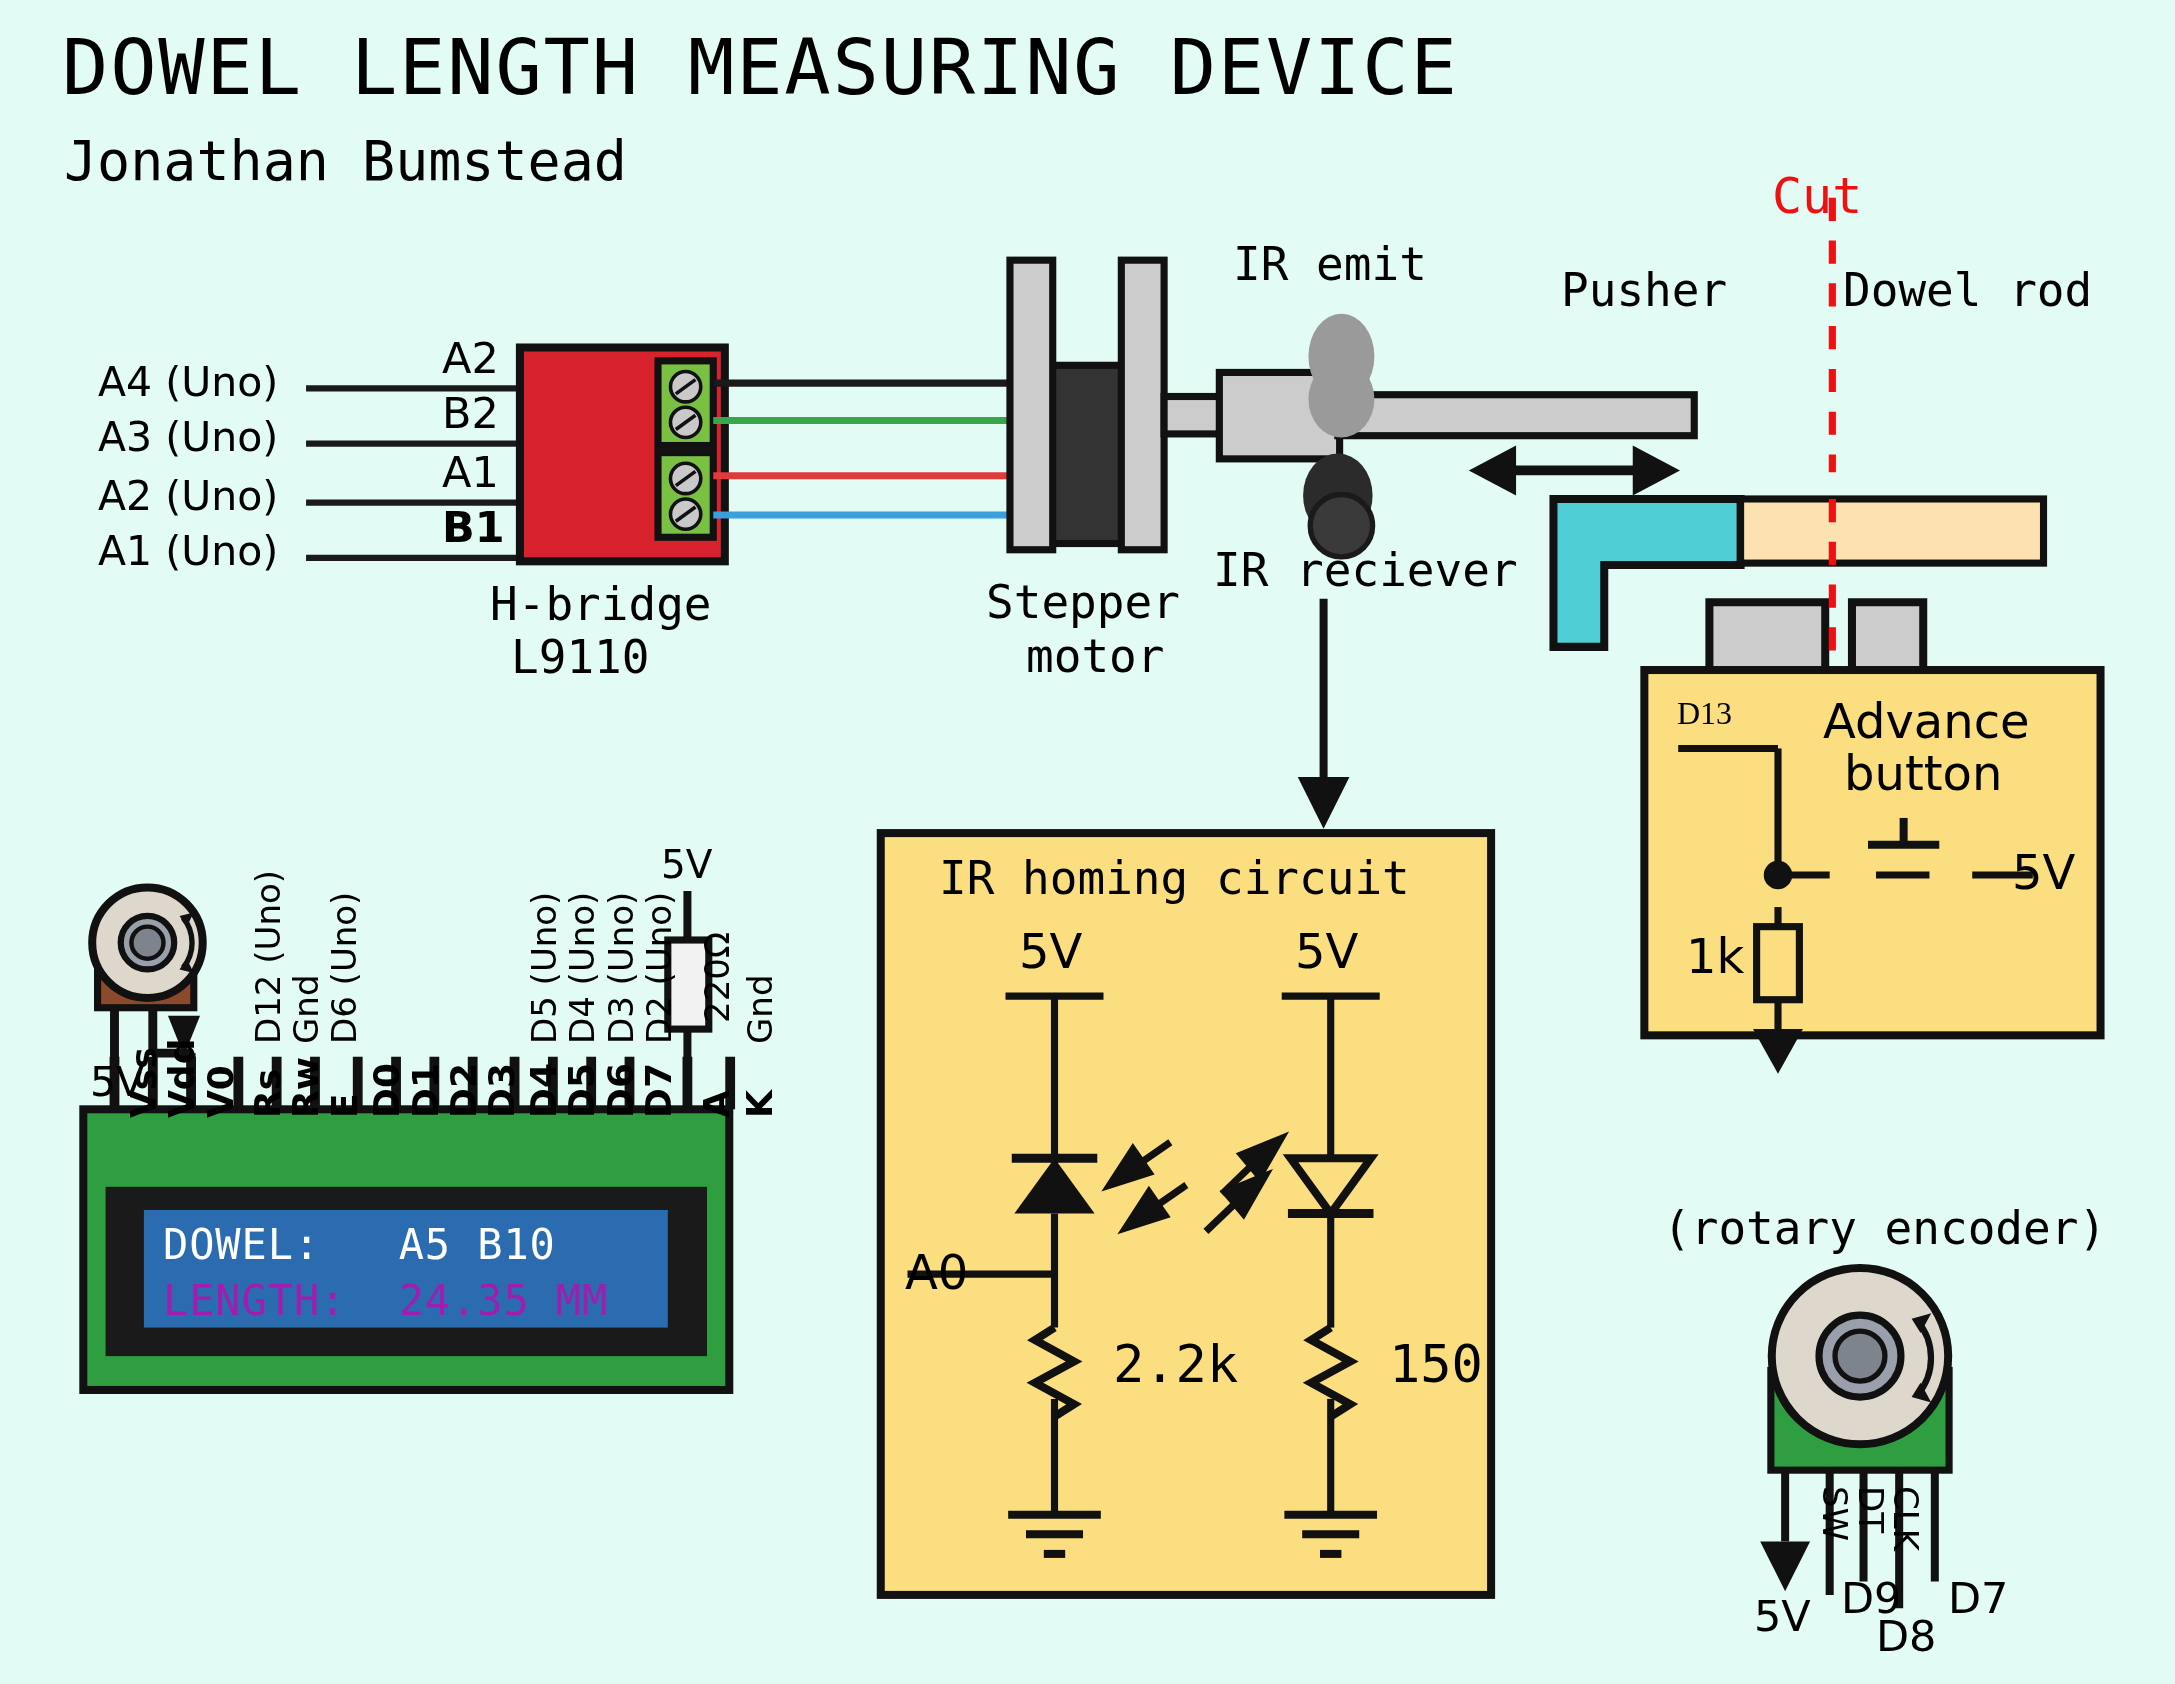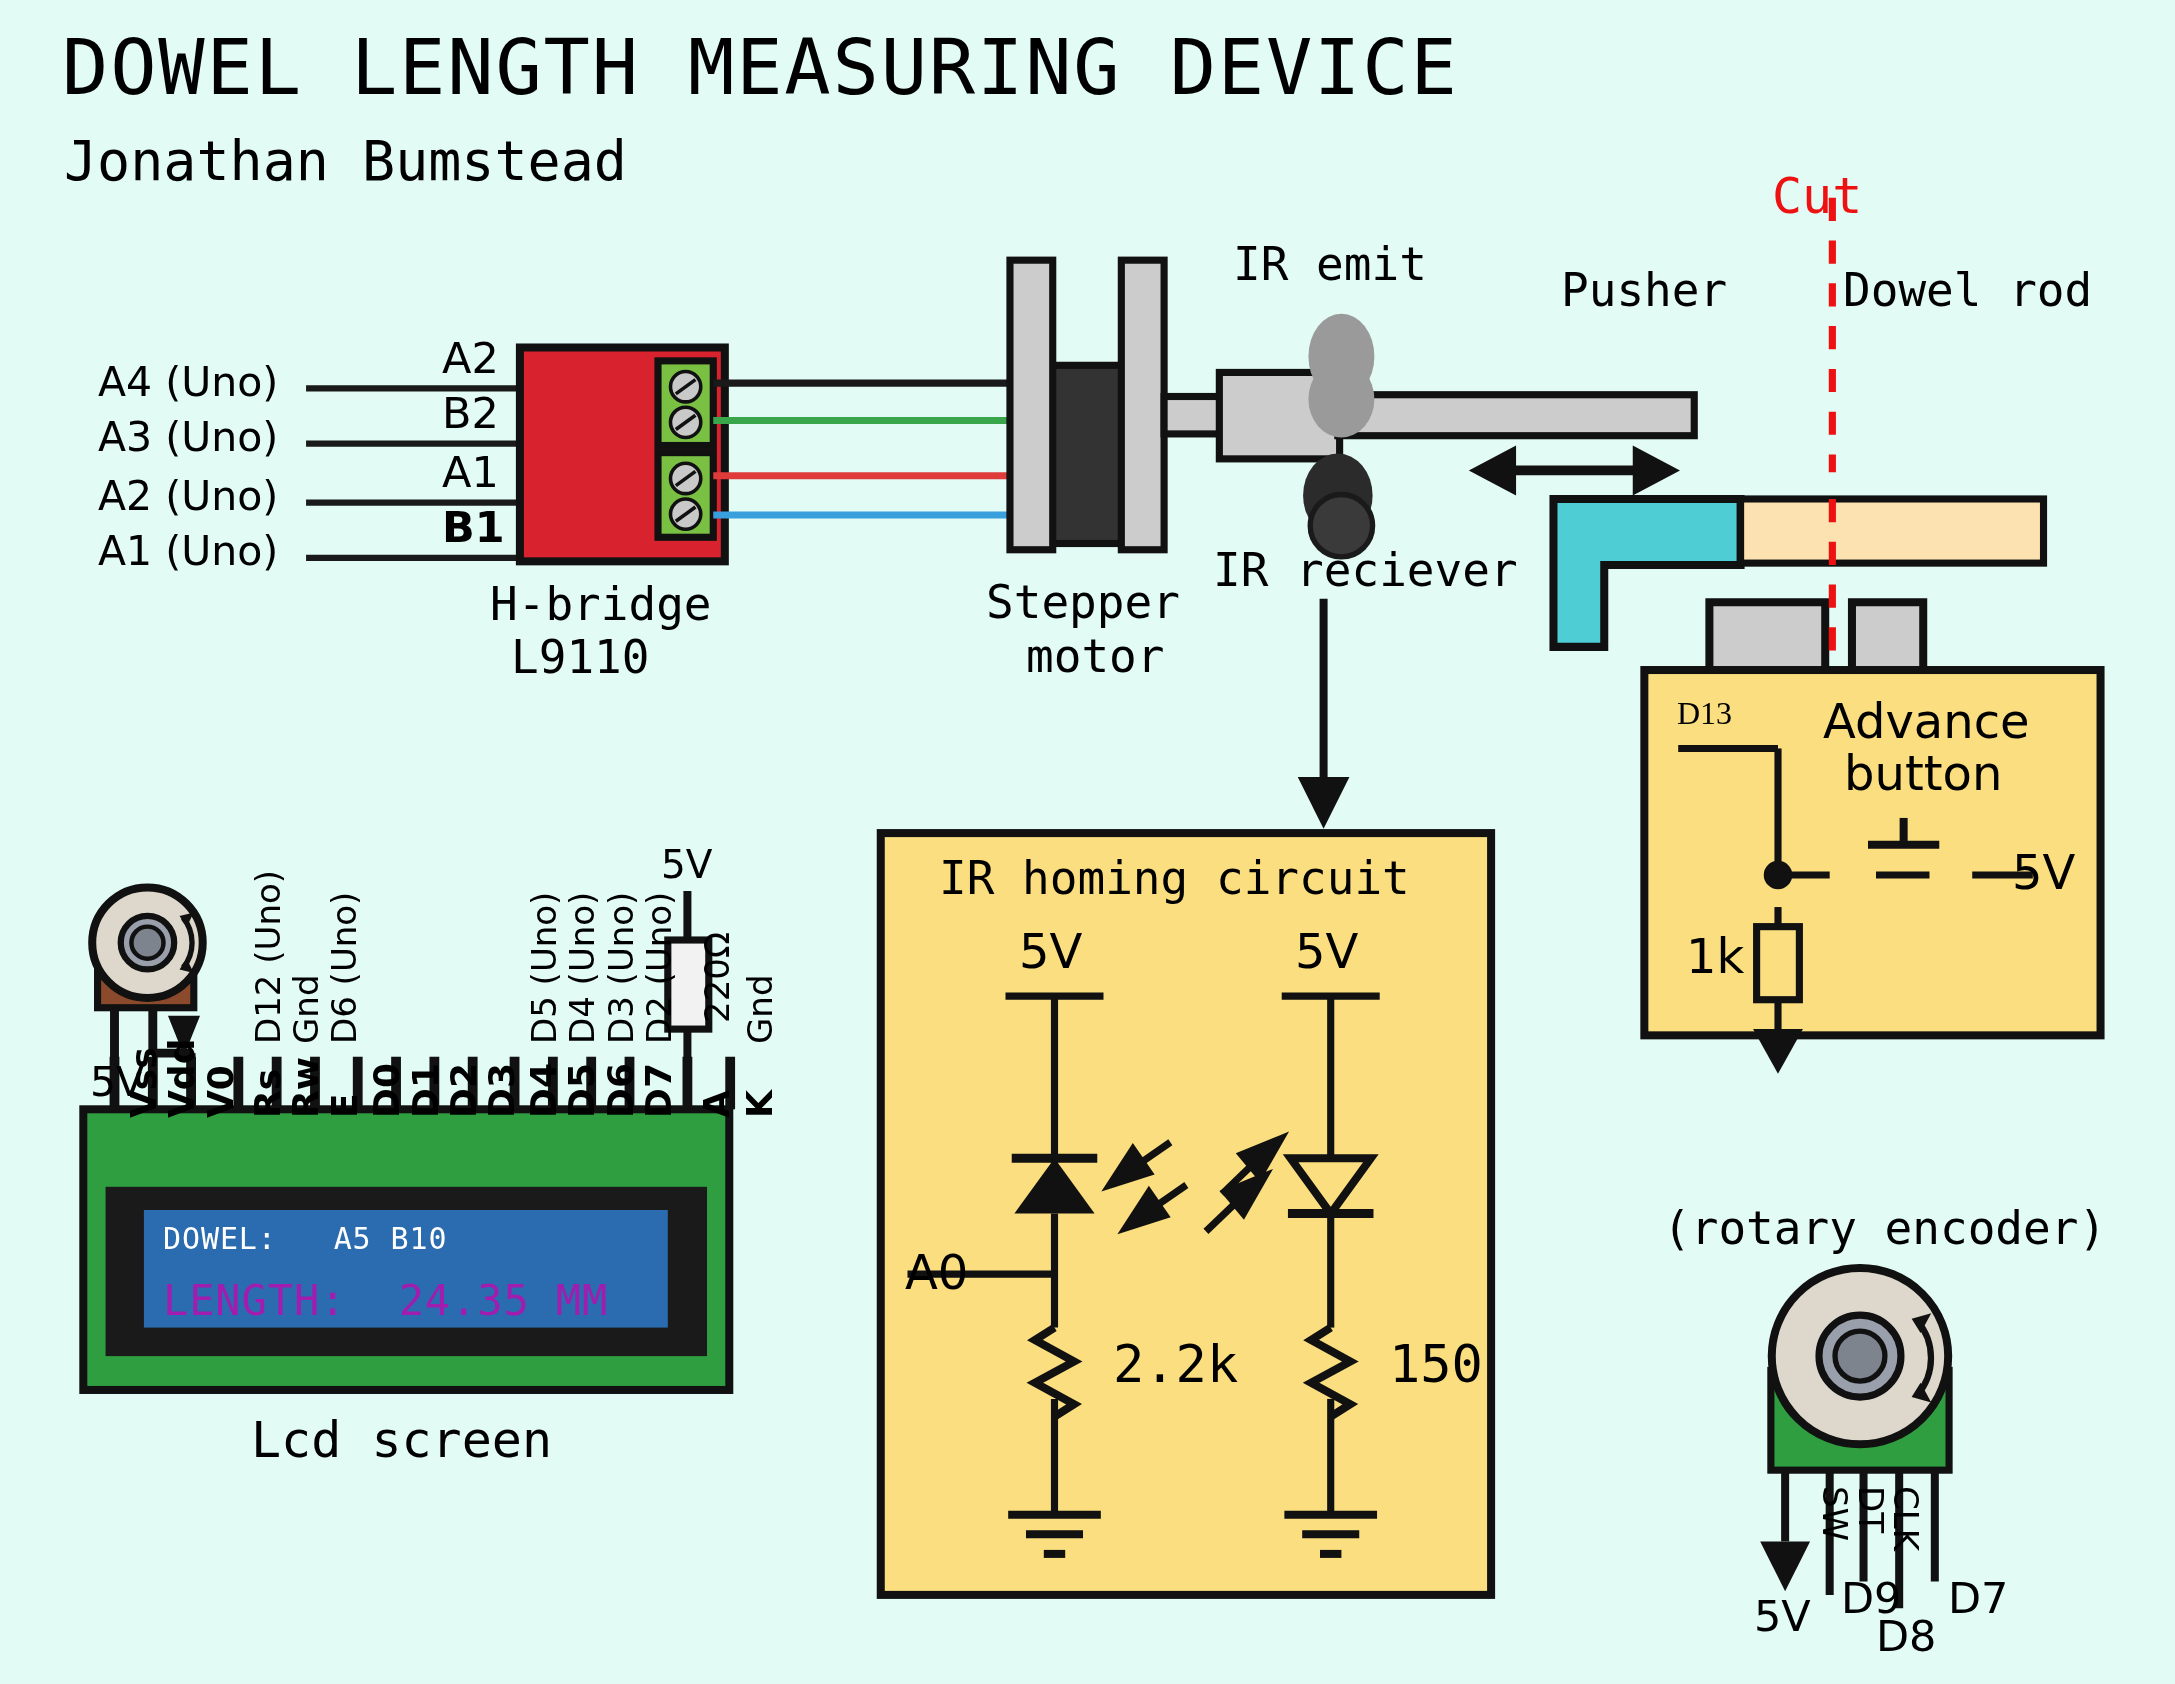--- a/index.html
+++ b/index.html
@@ -334,19 +334,18 @@
   <div class="txt sans vert" style="left:515px;top:1044px;font-size:34px;transform:rotate(-90deg);transform-origin:0 0;">D5 (Uno)</div>
   <div class="txt sans vert" style="left:553px;top:1044px;font-size:34px;transform:rotate(-90deg);transform-origin:0 0;">D4 (Uno)</div>
   <div class="txt sans vert" style="left:592px;top:1044px;font-size:34px;transform:rotate(-90deg);transform-origin:0 0;">D3 (Uno)</div>
   <div class="txt sans vert" style="left:630px;top:1044px;font-size:34px;transform:rotate(-90deg);transform-origin:0 0;">D2 (Uno)</div>
   <div class="txt sans vert" style="left:731px;top:1044px;font-size:34px;transform:rotate(-90deg);transform-origin:0 0;">Gnd</div>
 
   <div class="txt sans" style="left:78px;top:1062px;font-size:41px;">5V</div>
   <div class="txt sans" style="left:649px;top:845px;font-size:39px;">5V</div>
   <div class="txt sans vert" style="left:688px;top:1023px;font-size:34px;transform:rotate(-90deg);transform-origin:0 0;">220Ω</div>
 
-  <div class="txt mono" style="left:151px;top:1224px;font-size:30px;color:#ffffff;letter-spacing:0.9px;">DOWEL:   A5 B10</div>
+  <div class="txt mono" style="left:151px;top:1224px;font-size:42px;color:#ffffff;letter-spacing:0.9px;">DOWEL:   A5 B10</div>
   <div class="txt mono" style="left:151px;top:1280px;font-size:42px;color:#a21caf;letter-spacing:0.9px;">LENGTH:  24.35 MM</div>
 
-  <div class="txt mono" style="left:239px;top:1415px;font-size:50px;">Lcd screen</div>
 
 </div>
 
 
 </body></html>

